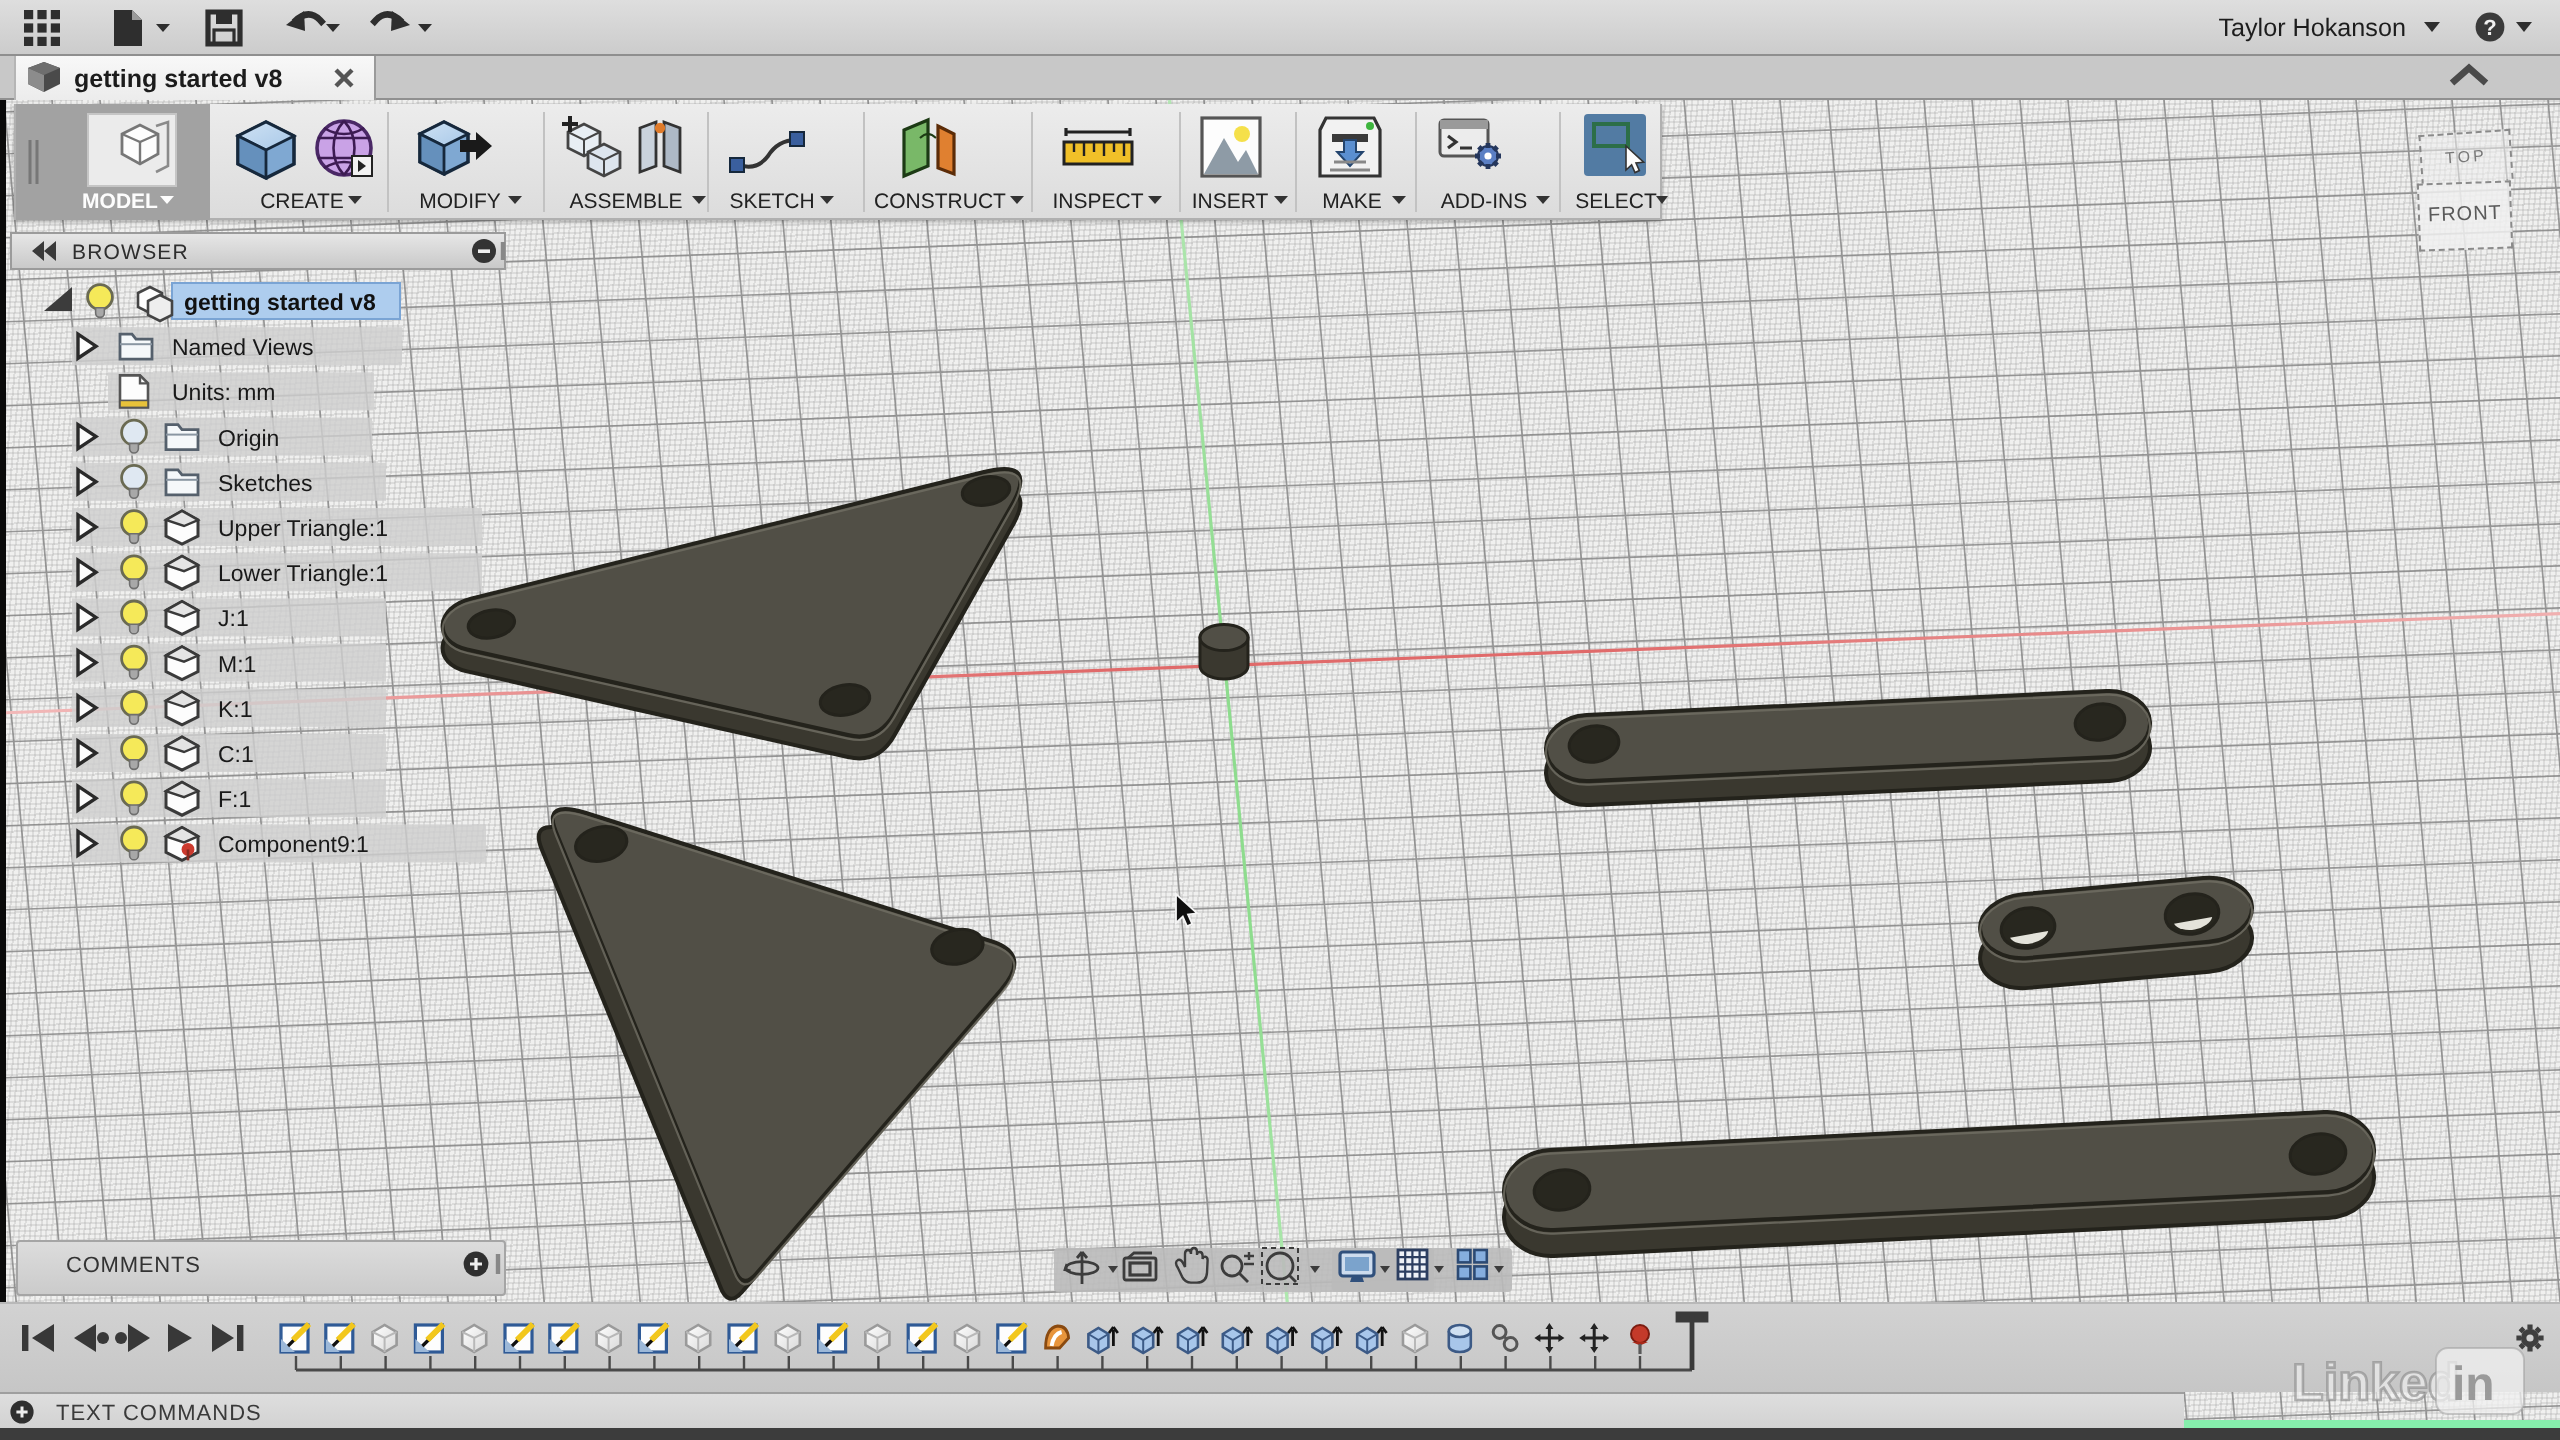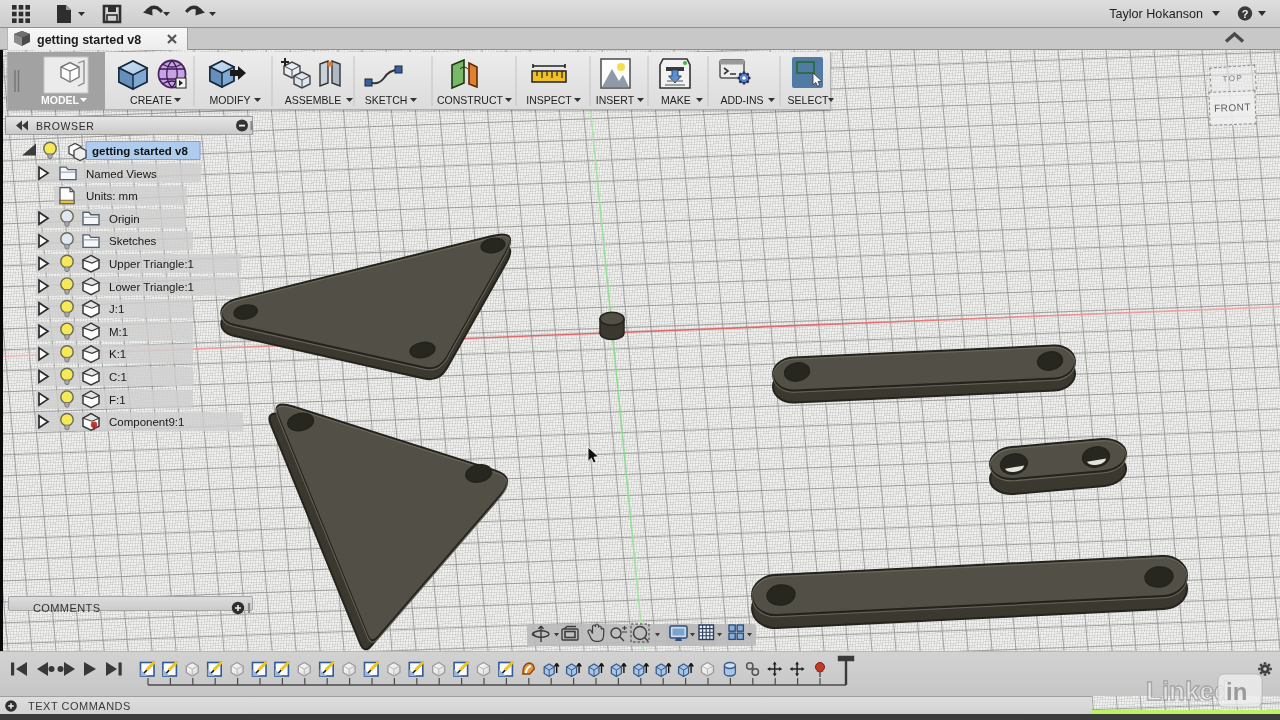--- a/index.html
+++ b/index.html
@@ -1,17 +1,17 @@
 <!DOCTYPE html>
 <html><head><meta charset="utf-8">
 <style>
 html,body{margin:0;padding:0;width:1280px;height:720px;overflow:hidden;
  font-family:"Liberation Sans",sans-serif;}
 *{box-sizing:border-box;}
-#root{position:relative;width:1280px;height:720px;background:#bef264;}
+#root{position:relative;width:1280px;height:720px;background:#86efac;}
 #canvas{position:absolute;left:0;top:50px;width:1280px;height:660px;
  background-color:#f0f0ef;
  background-image:
   repeating-linear-gradient(95.1deg, rgba(150,150,150,.22) 0 1px, transparent 1px 2.7px),
   repeating-linear-gradient(357.9deg, rgba(150,150,150,.22) 0 1px, transparent 1px 2.7px);
 }
 </style></head>
 <body>
 <div id="root">
 <div id="canvas">
@@ -448,21 +448,21 @@
 <rect x="36" y="273.20000000000005" width="207" height="19" fill="rgba(206,206,206,0.82)"></rect>
 <path d="M 39 276.70000000000005 L 48 282.70000000000005 L 39 288.70000000000005 Z" fill="#fdfdfd" stroke="#2a2a2a" stroke-width="1.7"></path>
 <circle cx="67" cy="280.70000000000005" r="6.2" fill="#f5e959" stroke="#6a6a52" stroke-width="1.4"></circle>
       <path d="M 64.8 286.1 h 4.4 v 2.6 a 2.2 2.2 0 0 1 -4.4 0 z" fill="#a8a8a8" stroke="#6e6e6e" stroke-width="0.8"></path>
 <path d="M 83 279.20000000000005 L 91 274.70000000000005 L 99 279.20000000000005 L 99 287.20000000000005 L 91 291.20000000000005 L 83 287.20000000000005 Z" fill="#fdfdfd" stroke="#3a3a3a" stroke-width="1.5"></path>
       <path d="M 83 279.20000000000005 L 91 274.70000000000005 L 99 279.20000000000005 L 92 282.20000000000005 Z" fill="#e4e4e4" stroke="#3a3a3a" stroke-width="1.2"></path>
 <circle cx="94" cy="285.70000000000005" r="3.2" fill="#cc3a2e"></circle>
       <path d="M 94 285.70000000000005 v 5.5" stroke="#8a2a20" stroke-width="1.3"></path>
 <text x="109" y="287.20000000000005" font-size="11.5" fill="#191919">Component9:1</text>
 </svg>
-    <div style="position:absolute;left:8px;top:596px;width:245px;height:15px;
+    <div style="position:absolute;left:8px;top:620px;width:245px;height:28px;
 background:linear-gradient(#dcdcdc,#cbcbcb);border:1px solid #a5a5a5;border-radius:2px;">
 <svg width="245" height="22" style="position:absolute;left:0;top:0">
 <text x="24" y="15" font-size="11" fill="#333" letter-spacing="0.4">COMMENTS</text>
 <circle cx="229" cy="11" r="6.2" fill="#2f2f2f"></circle>
 <path d="M 226 11 h 6 M 229 8 v 6" stroke="#eee" stroke-width="1.6"></path>
 <path d="M 240 6 v 10" stroke="#888" stroke-width="2.2"></path>
 </svg>
     </div>
     <div style="position:absolute;left:527px;top:624px;width:190px;height:22px;
 background:rgba(186,186,186,0.9);border-radius:2px;"></div>

